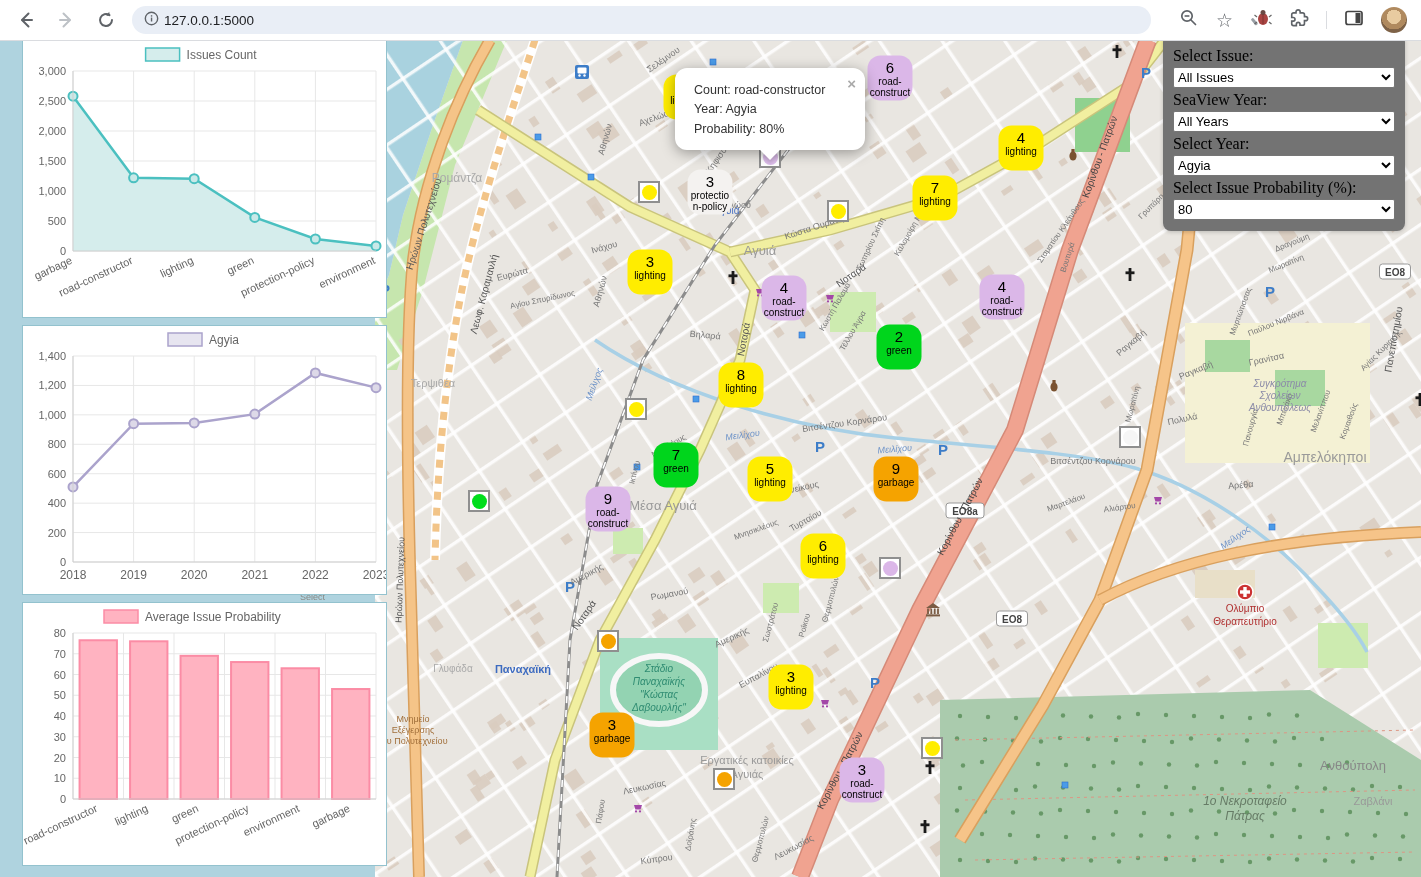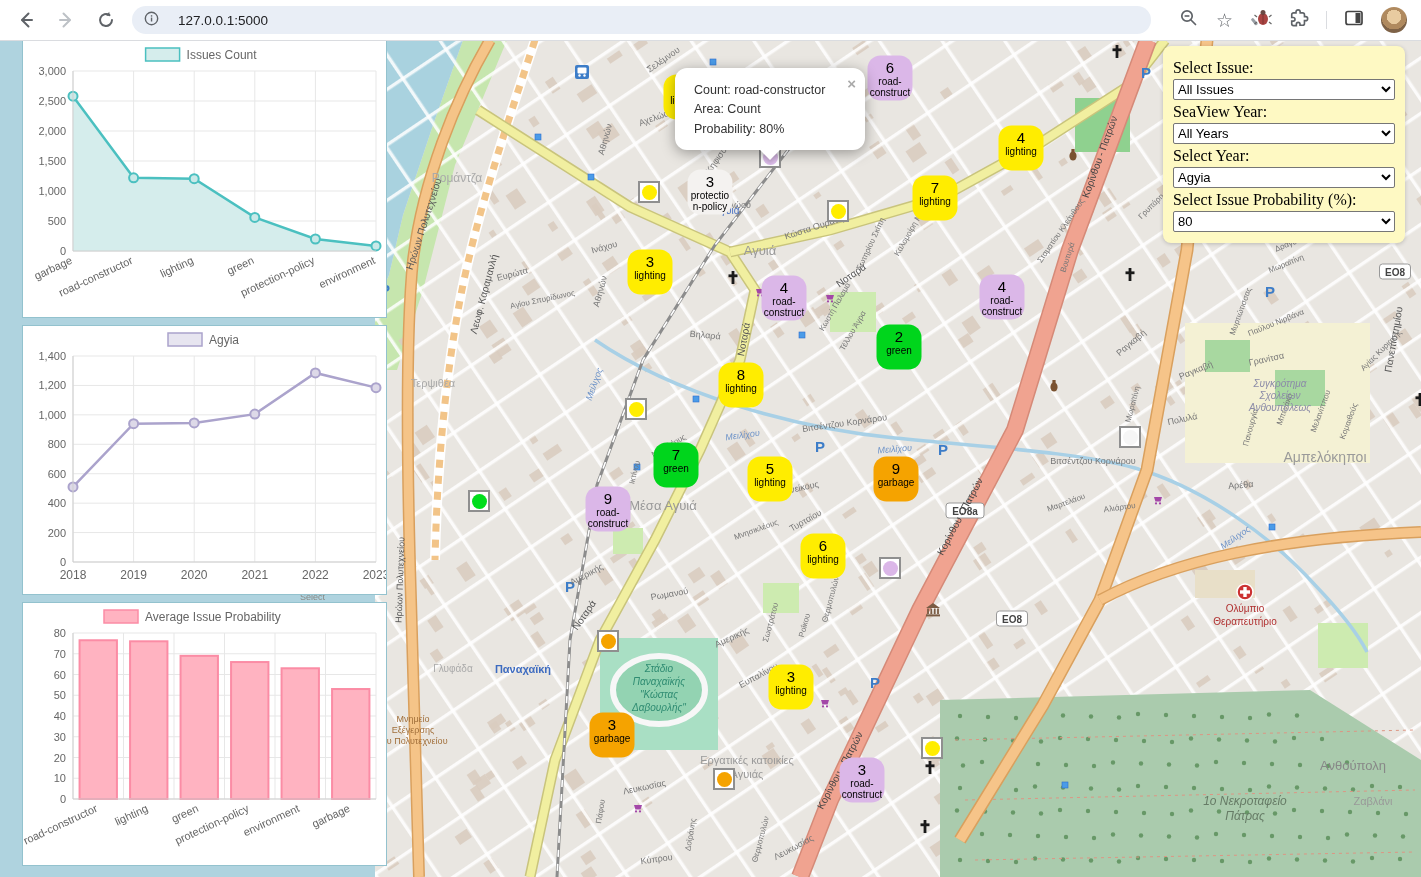--- a/index.html
+++ b/index.html
@@ -5,21 +5,21 @@
   html,body{margin:0;padding:0}
   .stage{position:relative;width:1421px;height:877px;background:#AFD3DF;overflow:hidden;
          font-family:"Liberation Sans",sans-serif}
   
   .chrome{position:absolute;left:0;top:0;width:1421px;height:40px;background:#fff;
           border-bottom:1px solid #DADCE0;display:flex;align-items:center;z-index:50}
   .chrome .nav{display:flex;align-items:center;gap:20px;padding:0 16px 0 16px}
   .nav svg{display:block}
   .urlbar{flex:1;height:28px;background:#E9EEF6;border-radius:14px;display:flex;align-items:center;
           padding:0 12px;margin-right:28px;min-width:0}
-  .urlbar .url{font-size:13.5px;color:#202124;margin-left:19px;white-space:nowrap}
+  .urlbar .url{font-size:13.5px;color:#202124;margin-left:5px;white-space:nowrap}
   .chrome .right{display:flex;align-items:center;gap:17px;padding-right:14px}
   .divider{width:1px;height:18px;background:#DADCE0}
   .avatar{width:26px;height:26px;border-radius:50%;
           background:radial-gradient(circle at 50% 38%, #E8CBA0 0 34%, #B08A5F 35% 60%, #7E6247 61% 100%)}
   .star{font-size:19px;color:#5F6368;line-height:1}
   
   .card{position:absolute;left:22px;width:365px;background:#fff;border:1px solid #93C2CE;box-sizing:border-box;z-index:20}
   #card0{top:40px;height:278px}
   #card1{top:325px;height:270px}
   #card2{top:602px;height:264px}
@@ -37,21 +37,21 @@
   .point{position:absolute;width:22px;height:22px;background:#fff;border:2px solid #8F8F8F;box-sizing:border-box;
          transform:translate(-50%,-50%);display:flex;align-items:center;justify-content:center;cursor:pointer}
   .point i{display:block;width:15px;height:15px;border-radius:50%}
   
   .popup{position:absolute;z-index:40;transform:translateX(-50%);width:152px;background:#fff;border-radius:12px;
          box-shadow:0 3px 14px rgba(0,0,0,.35);padding:13px 19px 11px 19px;font-size:12.5px;color:#333;line-height:1.55}
   .popup .tip{position:absolute;left:50%;bottom:-7px;width:14px;height:14px;background:#fff;
               transform:translateX(-50%) rotate(45deg);box-shadow:3px 3px 4px rgba(0,0,0,.12)}
   .popup .close{position:absolute;top:4px;right:9px;color:#aaa;font-size:15px;font-weight:bold;cursor:pointer}
   
-  .controls{position:absolute;left:1163px;top:46px;width:242px;background:#fef9c3;border-radius:8px;z-index:45;
+  .controls{position:absolute;left:1163px;top:34px;width:242px;background:#737373;border-radius:8px;z-index:45;
             padding:12px 10px 9px 10px;box-sizing:border-box;box-shadow:0 1px 4px rgba(0,0,0,.2)}
   .controls label{display:block;font-family:"Liberation Serif",serif;font-size:16px;color:#000;line-height:20px}
   .controls select{display:block;width:100%;height:21px;font-size:13px;font-family:"Liberation Sans",sans-serif;
                    border:1px solid #767676;border-radius:2px;background:#fff;margin:1px 0 2px 0}
 </style>
 </head>
 <body>
 
 <div class="stage">
 
@@ -870,21 +870,21 @@
           <i style="background: rgb(245, 163, 0);"></i>
         </div>
         <div class="point" style="left: 557px; top: 708px;">
           <i style="background: rgb(255, 237, 0);"></i>
         </div>
       </div>
 
     <div class="popup" id="popup" style="left: 395px; top: 28px;">
       <span class="close">×</span>
       <div>Count: road-constructor</div>
-      <div>Area: Count</div>
+      <div>Year: Agyia</div>
       <div>Probability: 80%</div>
       <span class="tip"></span>
     </div>
   </div>
 
   <div class="gap-label">Select</div>
 
   <div class="card" id="card0">
     <svg id="chart0" width="363" height="272">
         <rect x="122.6" y="7" width="34" height="13" fill="#D5EDEC" stroke="#4BC0C0" stroke-width="1.5"></rect>

